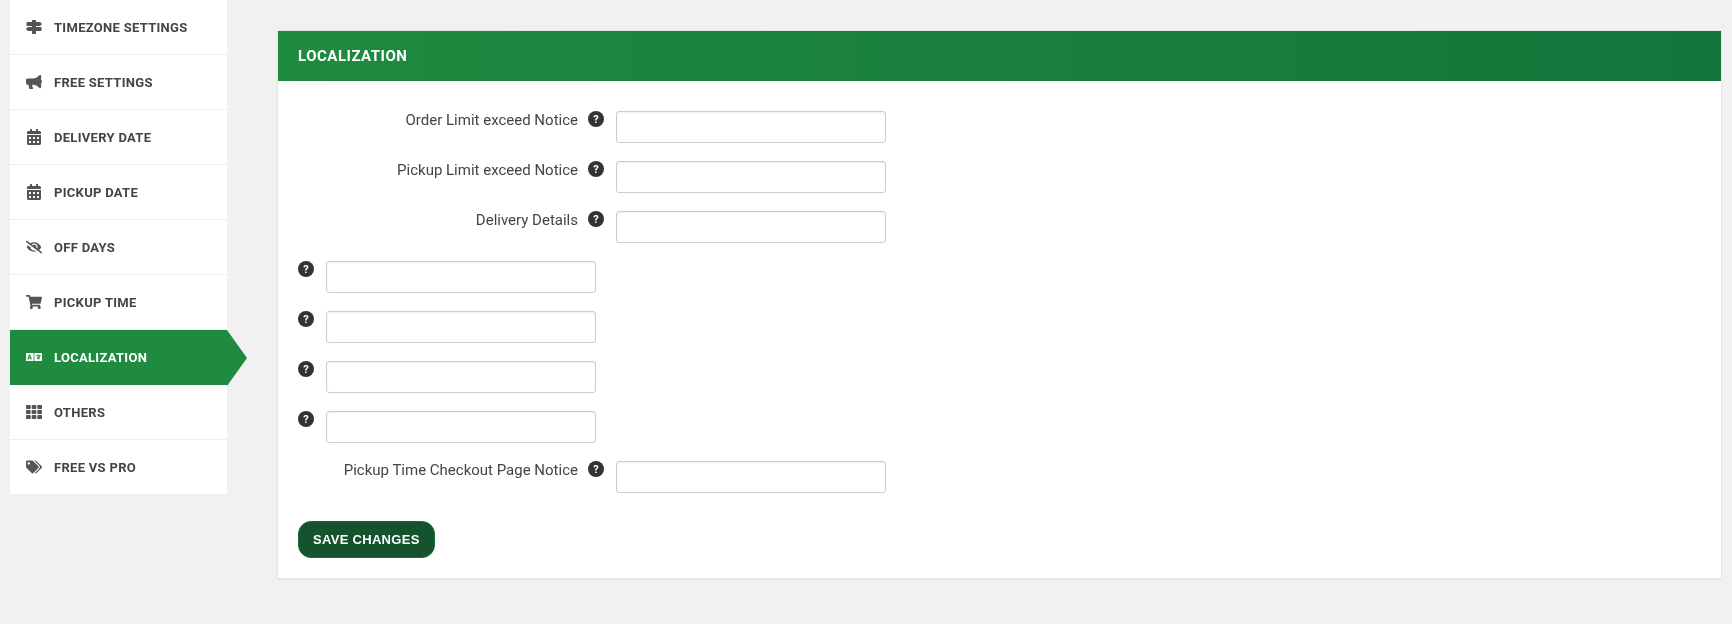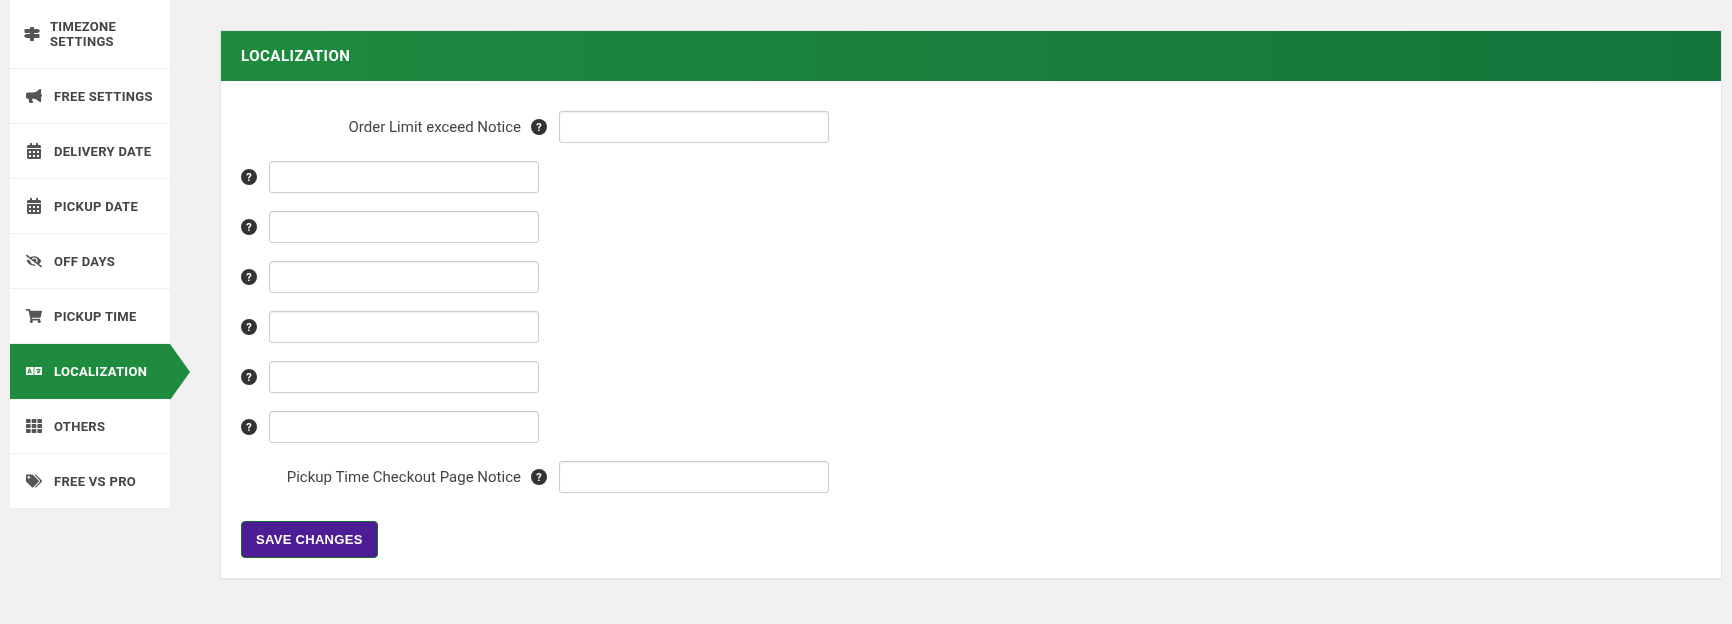--- a/index.html
+++ b/index.html
@@ -14,21 +14,21 @@
       height: 624px;
       overflow: hidden;
     }
     .container {
       display: flex;
       width: 100%;
       height: 100%;
       padding: 0 10px 0 10px;
     }
     .sidebar {
-      width: 160px;
+      width: 217px;
       flex-shrink: 0;
       background: transparent;
     }
     .sidebar-item {
       display: flex;
       align-items: center;
       padding: 19px 14px;
       background: #fff;
       border-bottom: 1px solid #eee;
       cursor: pointer;
@@ -85,21 +85,20 @@
       padding: 16px 20px;
       font-weight: 700;
       font-size: 15px;
       letter-spacing: 0.5px;
     }
     .panel-body {
       padding: 30px 20px 20px 20px;
     }
     .form-row {
       display: flex;
-      align-items: center;
       margin-bottom: 18px;
     }
     .form-label {
       width: 290px;
       text-align: right;
       font-size: 15px;
       color: #444;
       padding-right: 10px;
     }
     .help-icon {
@@ -120,28 +119,28 @@
     .form-input {
       width: 270px;
       height: 32px;
       border: 1px solid #ccc;
       border-radius: 3px;
       padding: 4px 8px;
       font-size: 14px;
       box-shadow: inset 0 1px 2px rgba(0,0,0,0.07);
     }
     .save-button {
-      background: #4c1d95;
+      background: #14532d;
       color: #fff;
       border: 1px solid #166b30;
       padding: 10px 14px;
       font-weight: 700;
       font-size: 13px;
       letter-spacing: 0.3px;
-      border-radius: 4px;
+      border-radius: 13px;
       cursor: pointer;
       margin-top: 10px;
     }
   </style>
 </head>
 <body>
 
 <div class="container">
   <div class="sidebar">
 
@@ -234,25 +233,27 @@
       <div class="panel-header">LOCALIZATION</div>
       <div class="panel-body">
 
         <div class="form-row">
           <label class="form-label">Order Limit exceed Notice</label>
           <span class="help-icon">?</span>
           <input type="text" class="form-input" value="" style="">
         </div>
 
         <div class="form-row">
-          <span class="help-icon">?</span>
-          <input type="text" class="form-input" value="" style="">
-        </div>
-
-        <div class="form-row">
+          <label class="form-label">Pickup Limit exceed Notice</label>
+          <span class="help-icon">?</span>
+          <input type="text" class="form-input" value="" style="">
+        </div>
+
+        <div class="form-row">
+          <label class="form-label">Delivery Details</label>
           <span class="help-icon">?</span>
           <input type="text" class="form-input" value="" style="">
         </div>
 
         <div class="form-row">
           <span class="help-icon">?</span>
           <input type="text" class="form-input" value="" style="">
         </div>
 
         <div class="form-row">

